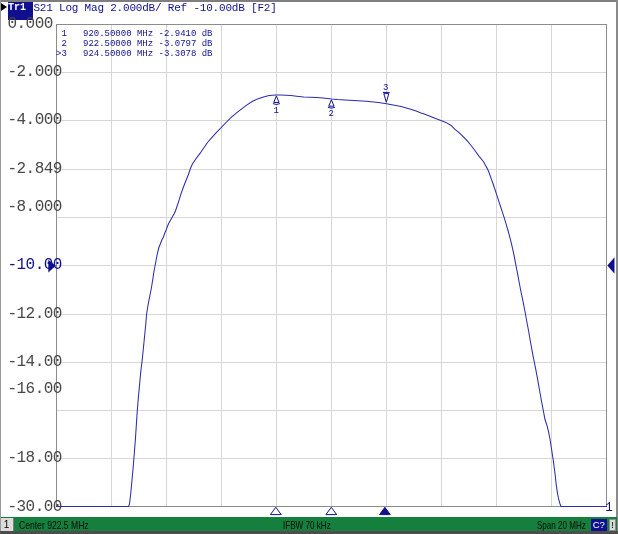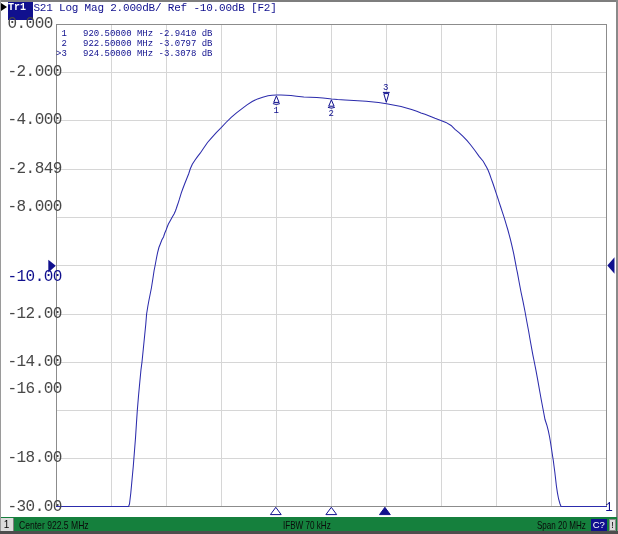--- a/index.html
+++ b/index.html
@@ -13,21 +13,21 @@
 #tri-tl{position:absolute;left:1px;top:3px;width:0;height:0;
   border-left:6px solid #000;border-top:4.5px solid transparent;border-bottom:4.5px solid transparent;}
 #tr1box{position:absolute;left:8px;top:2px;width:24.5px;height:18px;background:#10108e;
   color:#fff;font-size:10px;line-height:11px;text-align:left;font-weight:bold;}
 #title{position:absolute;left:33.4px;top:3.2px;font-size:11px;line-height:11px;color:#10108e;
   letter-spacing:-0.2px;white-space:pre;}
 #mktable{position:absolute;left:56.3px;top:29.3px;font-size:9.8px;line-height:10.1px;color:#10108e;
   transform:scaleX(0.918);transform-origin:0 0;white-space:pre;}
 .ylab{position:absolute;width:40px;left:7.5px;text-align:right;font-size:16px;line-height:12px;
   letter-spacing:-0.55px;color:#484848;font-family:"Liberation Mono",monospace;}
-.ylab.ref{color:#10108e;margin-top:12px;}
+.ylab.ref{color:#10108e;}
 #bbar{position:absolute;left:1px;top:517px;width:616px;height:14px;background:#15803d;}
 #bbar .t{position:absolute;top:2.7px;font-size:11px;color:#0a0a0a;line-height:11px;transform-origin:0 0;white-space:pre;}
 #stimbox{position:absolute;left:0.5px;top:518px;width:13px;height:13px;background:#dcdcdc;
   border-right:1px solid #808080;box-sizing:border-box;font-size:10px;line-height:13px;text-align:center;color:#000;}
 #cqbox{position:absolute;left:590.5px;top:519px;width:16.5px;height:12px;background:#10108e;
   color:#fff;font-size:9.5px;line-height:12.5px;text-align:center;}
 #exbox{position:absolute;left:609px;top:519px;width:7px;height:12px;background:#d9d9d9;
   border:1px solid #8a8a8a;box-sizing:border-box;color:#000;font-size:9px;line-height:10px;text-align:center;}
 #tracenum{position:absolute;left:605.3px;top:501.7px;font-size:12.5px;line-height:12px;color:#10108e;}
 </style>

